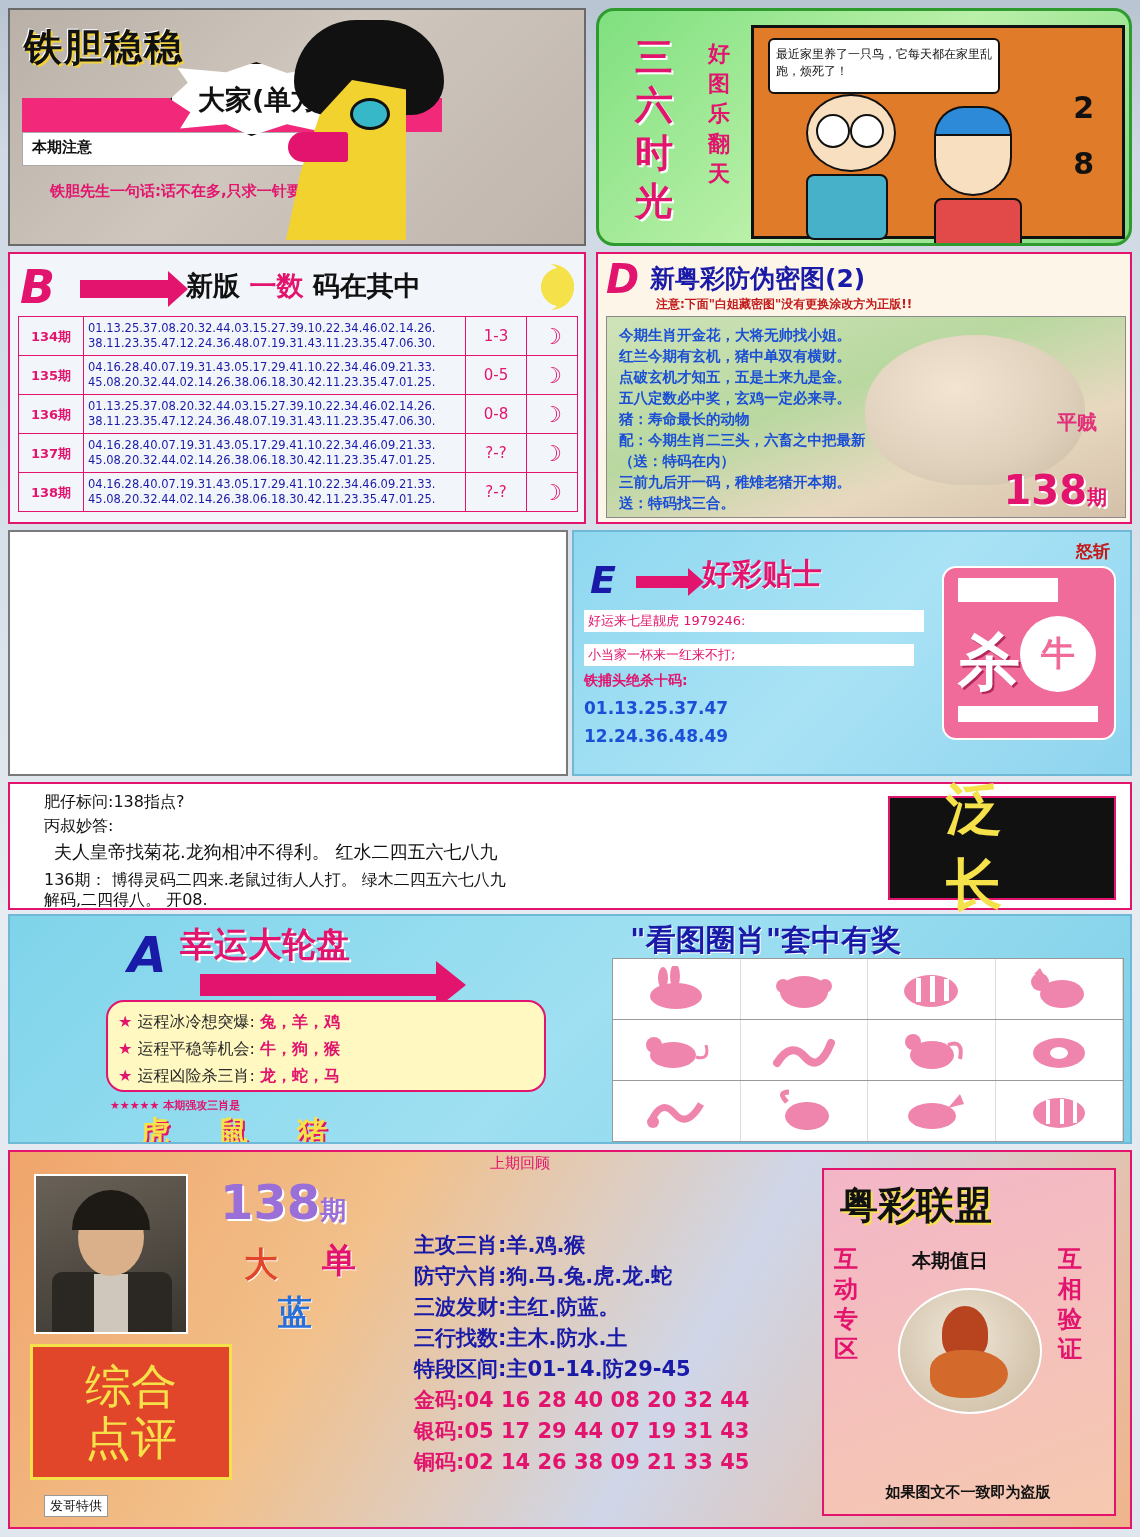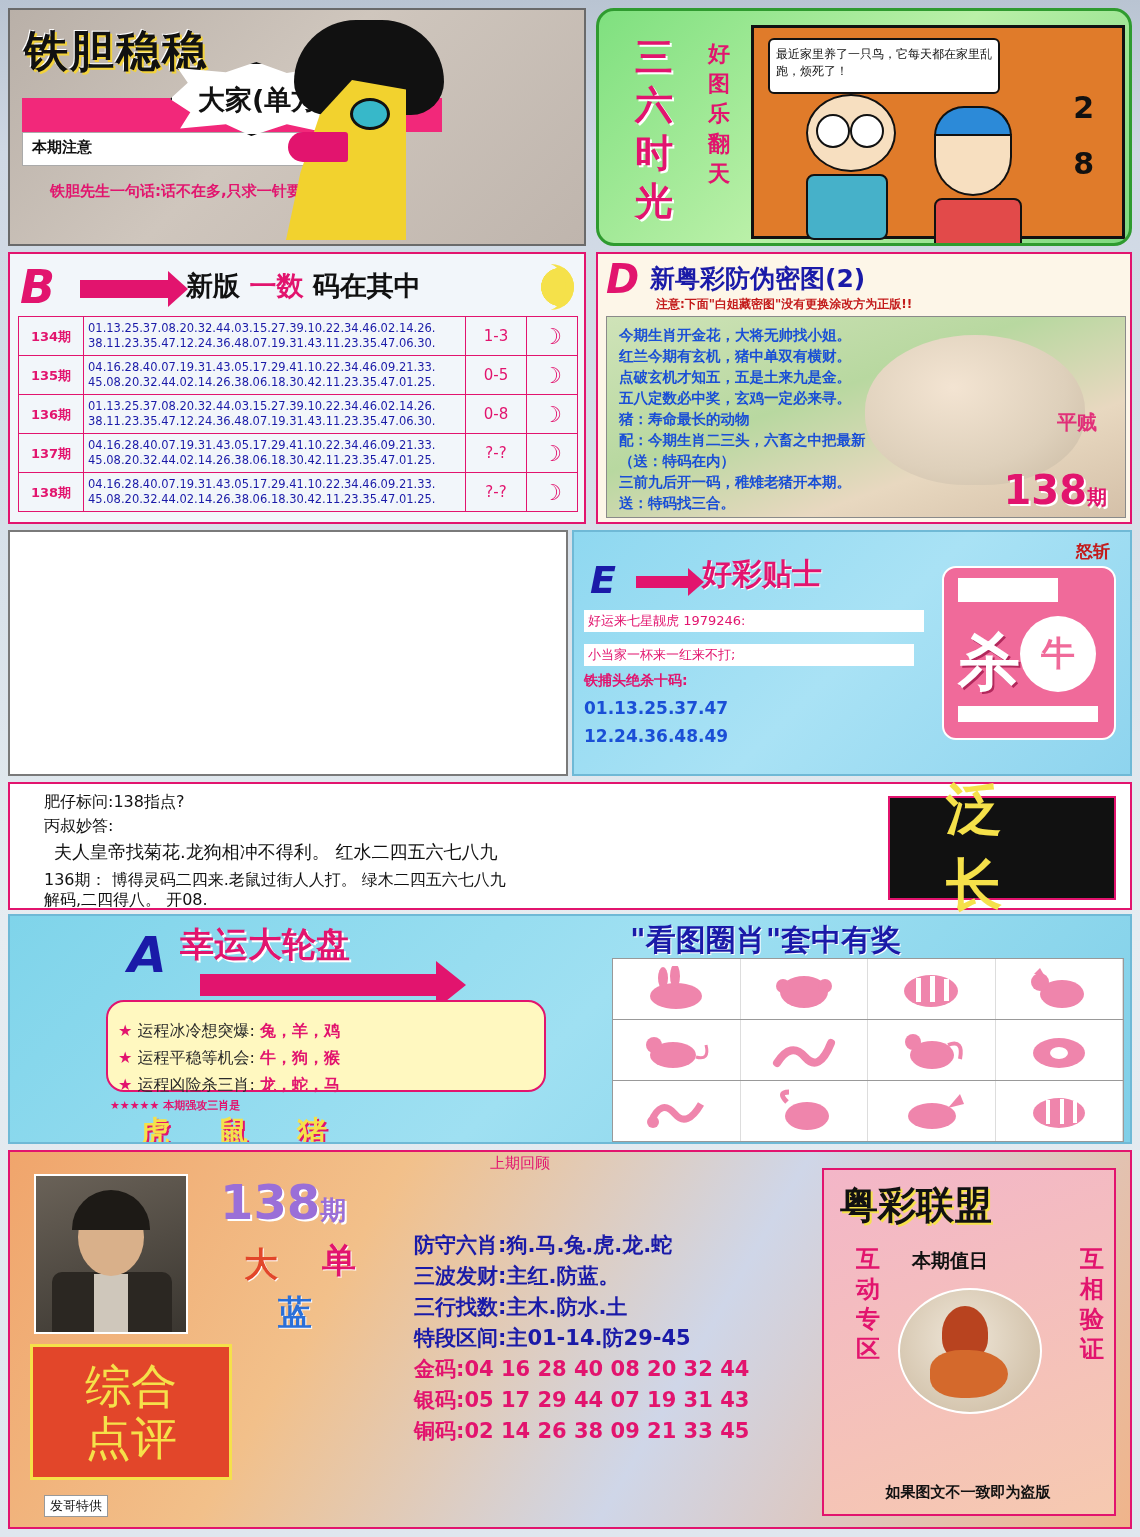--- a/index.html
+++ b/index.html
@@ -14,21 +14,21 @@
     background:
       linear-gradient(180deg,#b9c4d2 0%,#cfd8e4 10%,#d9e2ea 40%,#e6ecf1 60%,#dfe6ee 100%);
   }
   
   .box{position:absolute;box-sizing:border-box;}
 
   
   #tiedan{left:8px;top:8px;width:578px;height:238px;
     background:linear-gradient(135deg,#b9b0a8,#cfc6bd 45%,#bfb5ad);
     border:2px solid #6a6a6a;overflow:hidden;}
-  #tiedan .title{position:absolute;left:14px;top:12px;font-size:44px;font-weight:bold;color:#111;
+  #tiedan .title{position:absolute;left:14px;top:12px;font-size:38px;font-weight:bold;color:#111;
     letter-spacing:2px;text-shadow:2px 2px 0 #f2d23c, -1px -1px 0 #fff;font-family:Liberation Sans, sans-serif;}
   #tiedan .pinkbar{position:absolute;left:12px;top:88px;width:420px;height:34px;background:#f2287a;}
   #tiedan .whitebar{position:absolute;left:12px;top:122px;width:310px;height:32px;background:#fff;border:1px solid #aaa;}
   #tiedan .benqi{position:absolute;left:22px;top:128px;font-size:15px;color:#111;font-weight:bold;}
   #tiedan .starburst{position:absolute;left:160px;top:52px;width:250px;height:70px;}
   #tiedan .starburst .sb{
     width:100%;height:100%;background:#fff;border:2px solid #111;
     clip-path:polygon(0% 50%,7% 28%,3% 8%,22% 14%,34% 0%,46% 15%,62% 6%,68% 24%,88% 18%,84% 40%,100% 50%,84% 62%,90% 82%,70% 78%,62% 96%,46% 84%,32% 100%,22% 84%,4% 90%,8% 68%);
   }
   #tiedan .dajia{position:absolute;left:188px;top:72px;font-size:27px;font-weight:bold;color:#111;}
@@ -127,21 +127,21 @@
   #qa .t4b{position:absolute;left:34px;top:106px;font-size:16px;color:#111;}
   #qa .stamp{position:absolute;right:14px;top:12px;width:224px;height:100px;background:#111;border:2px solid #e2146e;}
   #qa .stamp b{position:absolute;left:50%;top:50%;transform:translate(-50%,-50%);font-size:56px;color:#f5e14a;font-weight:bold;letter-spacing:4px;}
 
   
   #asec{left:8px;top:914px;width:1124px;height:230px;background:linear-gradient(135deg,#7fd4ea,#9fe0f2 50%,#7fcfe8);border:2px solid #6fb9d6;overflow:hidden;}
   #asec .aLetter{position:absolute;left:118px;top:10px;font-size:50px;font-weight:bold;color:#1a1aa8;font-style:italic;}
   #asec .aTitle{position:absolute;left:170px;top:6px;font-size:34px;font-weight:bold;color:#e2146e;text-shadow:2px 2px 0 #fff;}
   #asec .bigarrow{position:absolute;left:190px;top:58px;width:240px;height:22px;background:#e2146e;}
   #asec .bigarrow:after{content:"";position:absolute;right:-26px;top:-13px;border-left:30px solid #e2146e;border-top:24px solid transparent;border-bottom:24px solid transparent;}
-  #asec .panel{position:absolute;left:96px;top:84px;width:440px;height:92px;background:#fff8c0;border:2px solid #e2146e;border-radius:18px;padding:15px 10px;box-sizing:border-box;}
+  #asec .panel{position:absolute;left:96px;top:84px;width:440px;height:92px;background:#fff8c0;border:2px solid #e2146e;border-radius:18px;padding:6px 10px;box-sizing:border-box;}
   #asec .panel div{font-size:16px;color:#2a2a2a;line-height:27px;}
   #asec .panel .star{color:#e2146e;}
   #asec .panel .pink{color:#e2146e;font-weight:bold;}
   #asec .stars{position:absolute;left:100px;top:182px;font-size:11px;color:#e2146e;font-weight:bold;}
   #asec .trio{position:absolute;left:130px;top:196px;font-size:30px;font-weight:bold;color:#f5e14a;text-shadow:2px 2px 0 #e2146e;}
   #asec .trio span{display:inline-block;margin-right:38px;}
   #asec .rTitle{position:absolute;left:620px;top:4px;font-size:30px;font-weight:bold;color:#1a1aa8;text-shadow:1px 1px 0 #fff;}
   #asec .grid{position:absolute;left:602px;top:42px;width:510px;height:182px;background:#fff;border:1px solid #999;}
   #asec .grow{display:flex;height:60px;border-bottom:1px solid #999;}
   #asec .gcell{flex:1;border-right:1px solid #ddd;display:flex;align-items:center;justify-content:center;}
@@ -163,21 +163,21 @@
   #bot .dadan span{position:absolute;font-size:34px;font-weight:bold;color:#e2146e;text-shadow:1px 1px 0 #fff;}
   #bot .dadan .c1{left:6px;top:4px;color:#e2462a;}
   #bot .dadan .c2{left:84px;top:0px;color:#e2146e;}
   #bot .dadan .c3{left:40px;top:52px;color:#2a6fd8;}
   #bot .review{position:absolute;left:480px;top:2px;font-size:15px;color:#e2146e;}
   #bot .lines{position:absolute;left:404px;top:78px;width:420px;}
   #bot .lines div{font-size:21px;color:#1a1aa8;font-weight:bold;line-height:31px;}
   #bot .lines .g{color:#e2146e;}
   #bot .league{position:absolute;right:14px;top:16px;width:290px;height:344px;background:linear-gradient(160deg,#f3b6c8,#f6c9b0);border:2px solid #e2146e;}
   #bot .league .lt{position:absolute;left:16px;top:10px;font-size:38px;font-weight:bold;color:#111;text-shadow:2px 2px 0 #f5e14a;}
-  #bot .league .lcol{position:absolute;top:74px;width:46px;font-size:24px;font-weight:bold;color:#e2146e;line-height:30px;text-align:right;}
+  #bot .league .lcol{position:absolute;top:74px;width:46px;font-size:24px;font-weight:bold;color:#e2146e;line-height:30px;text-align:left;}
   #bot .league .lcolL{left:10px;}
   #bot .league .lcolR{right:10px;}
   #bot .league .duty{position:absolute;left:88px;top:78px;font-size:19px;color:#111;font-weight:bold;}
   #bot .league .oval{position:absolute;left:74px;top:118px;width:140px;height:122px;border-radius:50%;background:radial-gradient(circle at 45% 40%,#efe6d8,#c9b79c);border:2px solid #fff;overflow:hidden;}
   #bot .league .oval .r1{position:absolute;left:42px;top:16px;width:46px;height:54px;background:#b8431f;border-radius:50% 50% 40% 40%;}
   #bot .league .oval .r2{position:absolute;left:30px;top:60px;width:78px;height:48px;background:#d4692c;border-radius:40% 50% 50% 40%;}
   #bot .league .warn{position:absolute;left:10px;bottom:12px;width:268px;text-align:center;font-size:15px;font-weight:bold;color:#111;}
 </style>
 </head>
 <body>
@@ -478,20 +478,21 @@
       <span>138</span><small>期</small>
     </div>
     <div class="dadan">
       <span class="c1">大</span>
       <span class="c2">单</span>
       <span class="c3">蓝</span>
     </div>
     <div class="review">上期回顾</div>
 
     <div class="lines">
+      <div>主攻三肖:羊.鸡.猴</div>
       <div>防守六肖:狗.马.兔.虎.龙.蛇</div>
       <div>三波发财:主红.防蓝。</div>
       <div>三行找数:主木.防水.土</div>
       <div>特段区间:主01-14.防29-45</div>
       <div class="g">金码:04 16 28 40 08 20 32 44</div>
       <div class="g">银码:05 17 29 44 07 19 31 43</div>
       <div class="g">铜码:02 14 26 38 09 21 33 45</div>
     </div>
 
     <div class="league">

